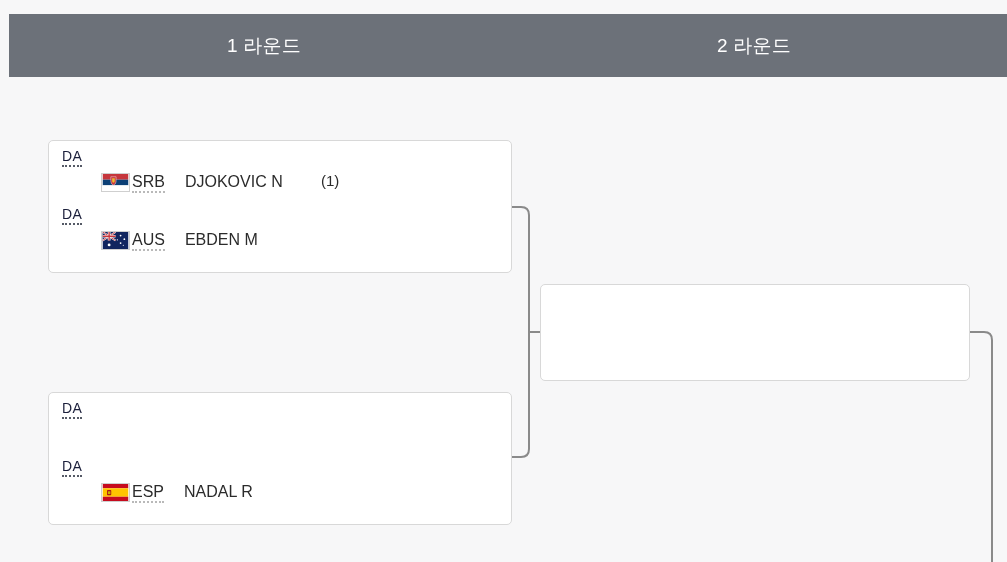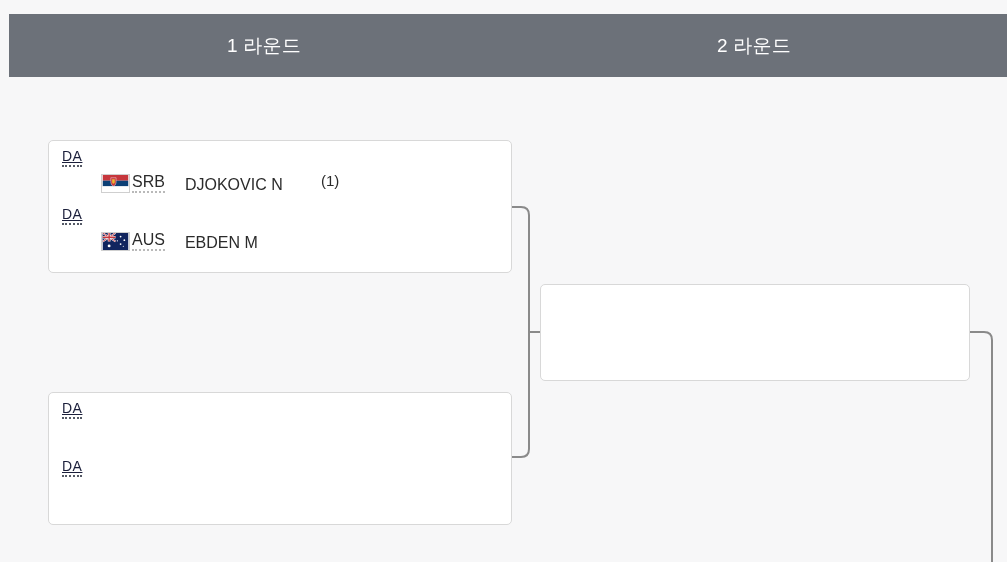--- a/index.html
+++ b/index.html
@@ -80,26 +80,25 @@
   .da-marker {
     position: absolute;
     left: 13px;
     top: 2px;
     font-size: 14px;
     color: #1b1f3b;
     letter-spacing: .5px;
     border-bottom: 2px dotted #555a66;
     padding-bottom: 1px;
     line-height: 15px;
-    text-decoration: underline;
   }
 
   .player-main {
     display: flex;
-    align-items: flex-end;
+    align-items: flex-start;
     margin-top: 14px;
     margin-left: 39px;
   }
 
   .flag {
     width: 29px;
     height: 19px;
     flex: 0 0 auto;
     border: 1px solid #cfcfcf;
     box-sizing: border-box;
@@ -202,19 +201,34 @@
 
   <div class="match-card" id="match-card-r1-m2">
 
     <div class="player-row">
       <div class="da-marker">DA</div>
       <span class="seed"></span>
     </div>
 
     <div class="player-row">
       <div class="da-marker">DA</div>
+      <div class="player-main">
+        <span class="flag">
+          <svg viewBox="0 0 30 20" xmlns="http://www.w3.org/2000/svg">
+            <rect x="0" y="0" width="30" height="5" fill="#c60b1e"></rect>
+            <rect x="0" y="5" width="30" height="10" fill="#ffc400"></rect>
+            <rect x="0" y="15" width="30" height="5" fill="#c60b1e"></rect>
+            <g transform="translate(5,7.2)">
+              <rect width="5" height="6" rx="1" fill="#ad1519"></rect>
+              <rect x="1" y="1.4" width="3" height="3.2" fill="#c8b100"></rect>
+            </g>
+          </svg>
+        </span>
+        <span class="country-code">ESP</span>
+        <span class="player-name">NADAL R</span>
+      </div>
       <span class="seed"></span>
     </div>
   </div>
 
   <div class="match-card" id="match-card-r2-m1"></div>
 
 </div>
 
 </body></html>

